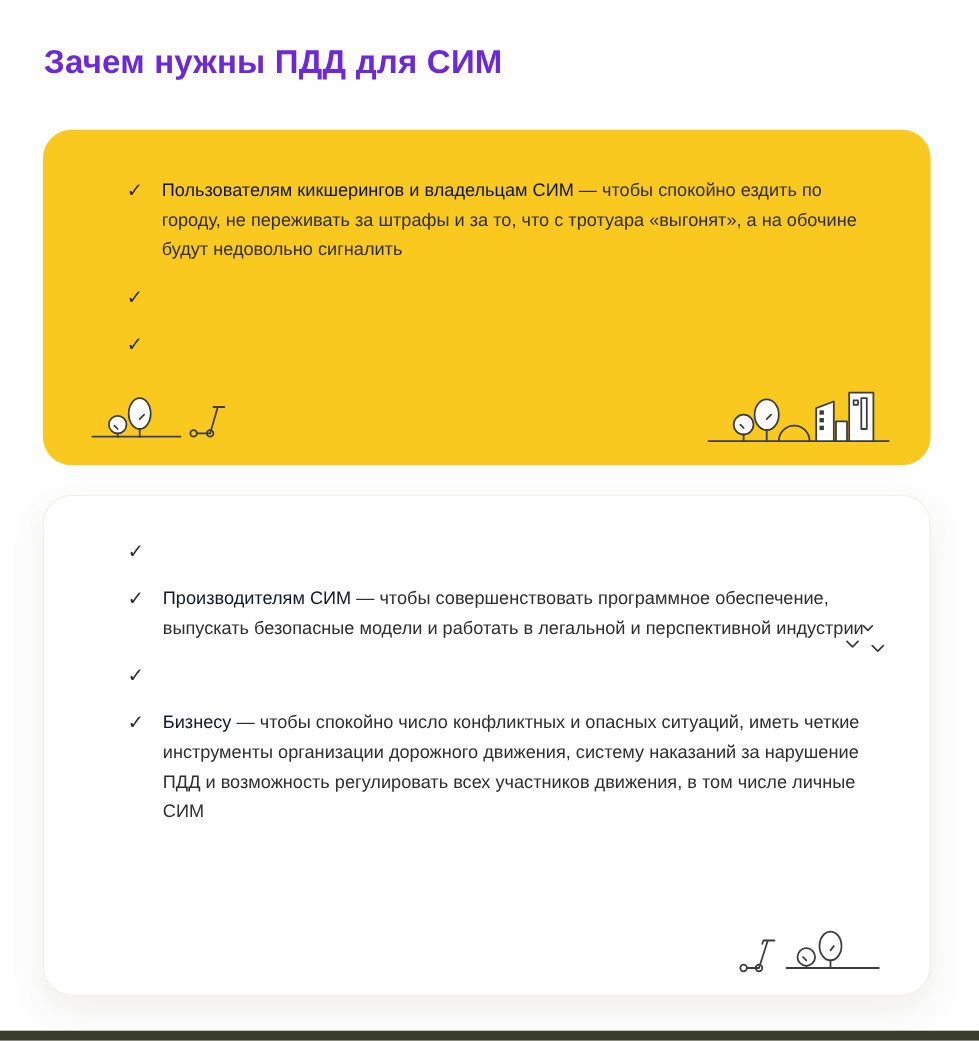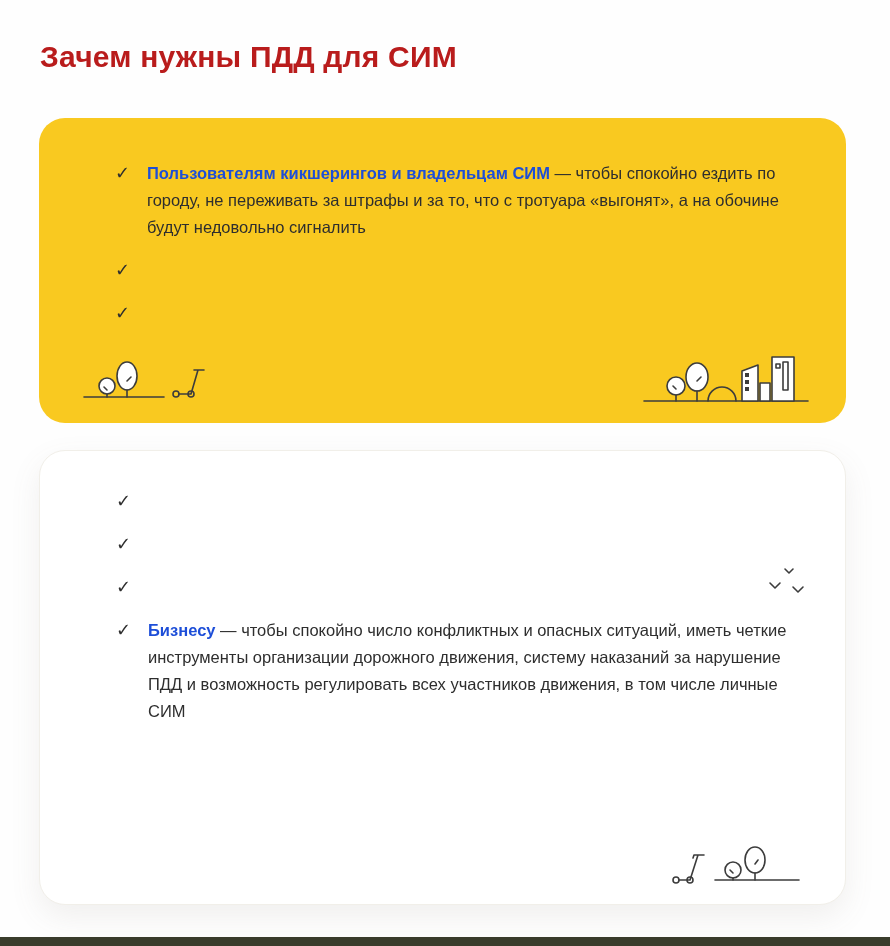--- a/index.html
+++ b/index.html
@@ -7,21 +7,21 @@
     width: 890px; height: 946px;
     background: #fefefe;
     font-family: "Liberation Sans", sans-serif;
     position: relative;
     overflow: hidden;
   }
   .page { position: absolute; inset: 0; }
 
   .title {
     position: absolute; left: 40px; top: 20px;
-    font-size: 30px; font-weight: 700; color: #b91c1c;
+    font-size: 30px; font-weight: 700; color: #6d28d9;
     letter-spacing: 0.2px;
   }
 
   .card {
     position: absolute; left: 39px; width: 807px;
     border-radius: 26px; box-sizing: border-box;
   }
   .card-yellow {
     top: 118px; height: 305px;
     background: #f9c920;
@@ -38,21 +38,21 @@
   .rows { display: flex; flex-direction: column; gap: 16px; }
   .row { display: flex; align-items: flex-start; padding-left: 76px; }
   .check {
     width: 20px; flex: 0 0 20px; margin-right: 12px;
     font-size: 18px; line-height: 27px; color: #2e2e2e;
   }
   .row p {
     margin: 0; font-size: 16.5px; line-height: 27px;
     color: #2e2e2e; max-width: 648px;
   }
-  .row b { font-weight: 700; color: #1d4ed8; }
+  .row b { font-weight: 400; color: #0f172a; }
 
   .decor { position: absolute; }
   .decor svg { display: block; }
   .ln { stroke: #3c3c3c; stroke-width: 1.6; fill: none; stroke-linecap: round; stroke-linejoin: round; }
   .shape { stroke: #3c3c3c; stroke-width: 1.6; fill: #ffffff; stroke-linejoin: round; }
   .win { fill: #3c3c3c; stroke: none; }
 
   .decor-trees-left  { left: 40px; bottom: 16px; }
   .decor-city-right  { right: 36px; bottom: 14px; }
   .decor-birds       { left: 726px; top: 112px; }
@@ -124,20 +124,21 @@
 
   <section class="card card-white">
     <div class="rows">
 
       <div class="row">
         <span class="check">✓</span>
       </div>
 
       <div class="row">
         <span class="check">✓</span>
+        <p><b>Производителям СИМ</b><span> — чтобы совершенствовать программное обеспечение, выпускать безопасные модели и работать в легальной и перспективной индустрии</span></p>
       </div>
 
       <div class="row">
         <span class="check">✓</span>
       </div>
 
       <div class="row">
         <span class="check">✓</span>
         <p><b>Бизнесу</b><span> — чтобы спокойно число конфликтных и опасных ситуаций, иметь четкие инструменты организации дорожного движения, систему наказаний за нарушение ПДД и возможность регулировать всех участников движения, в том числе личные СИМ</span></p>
       </div>

